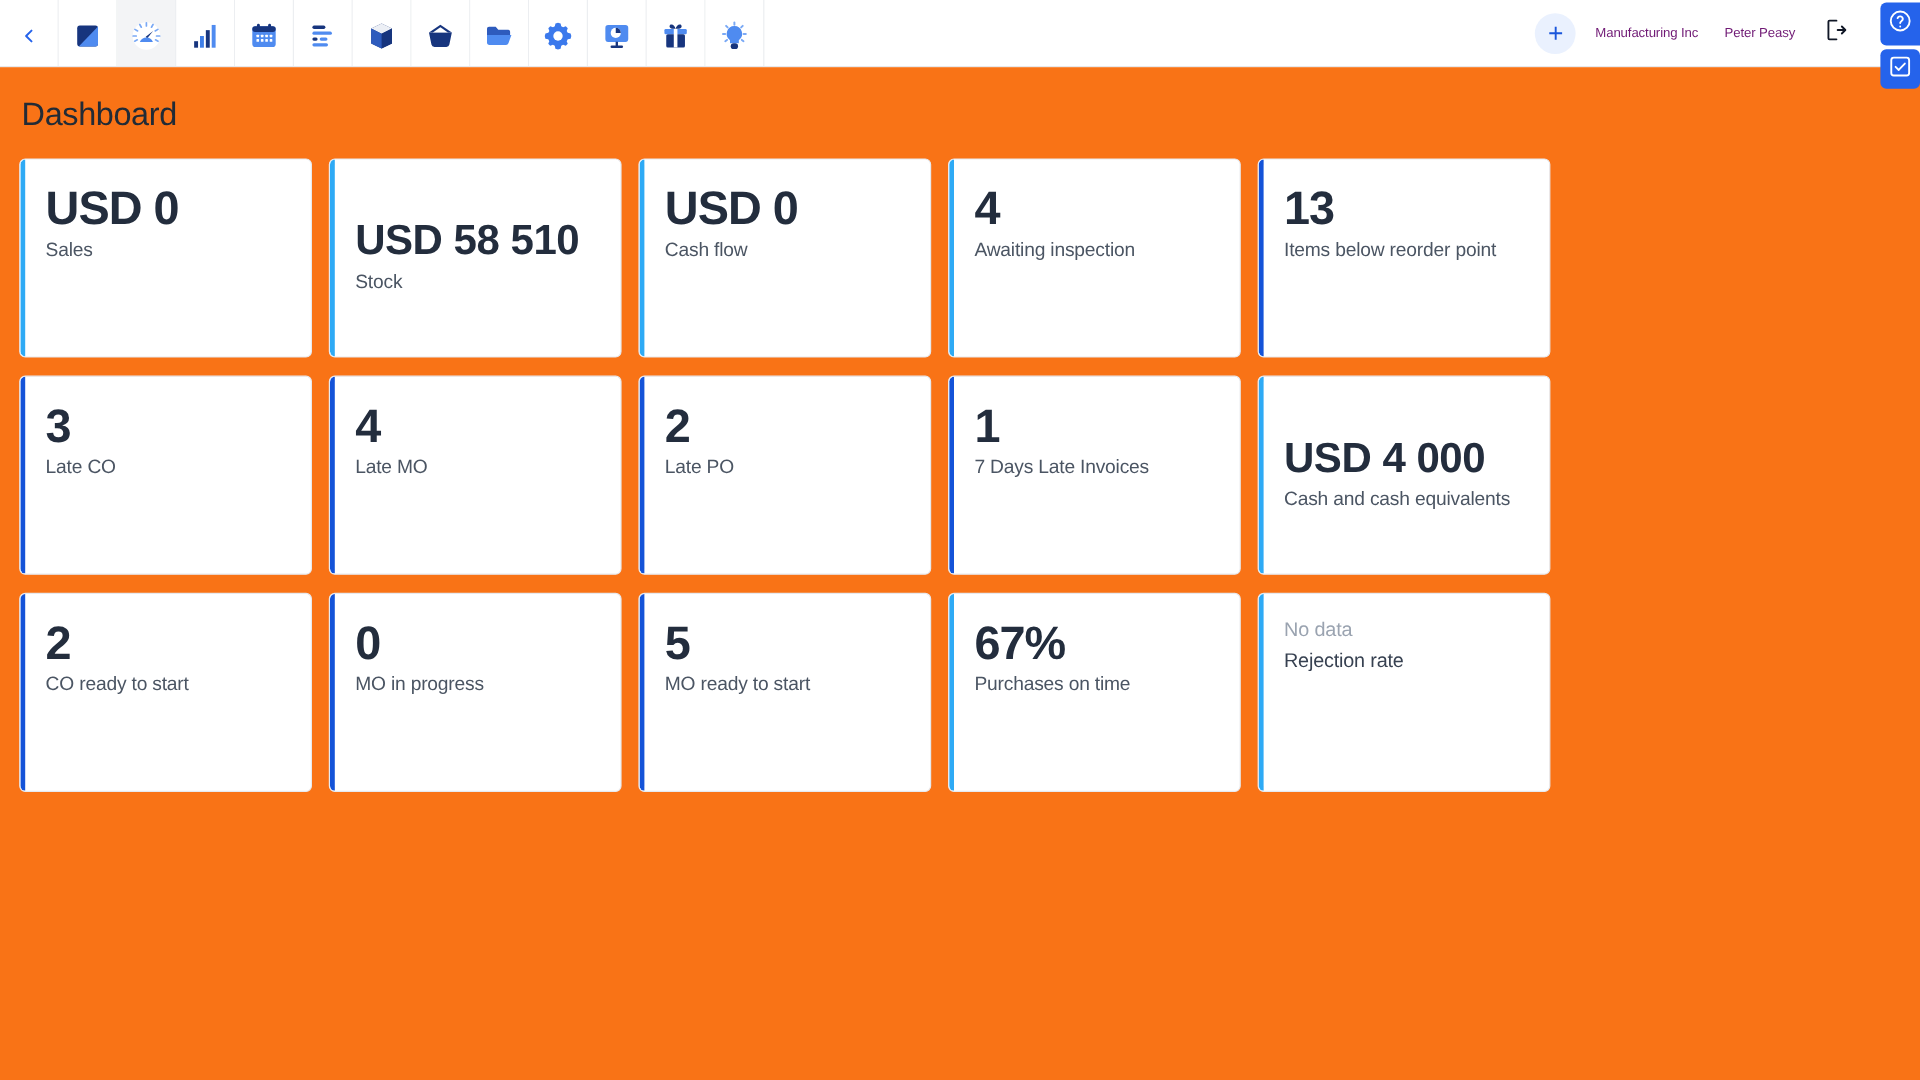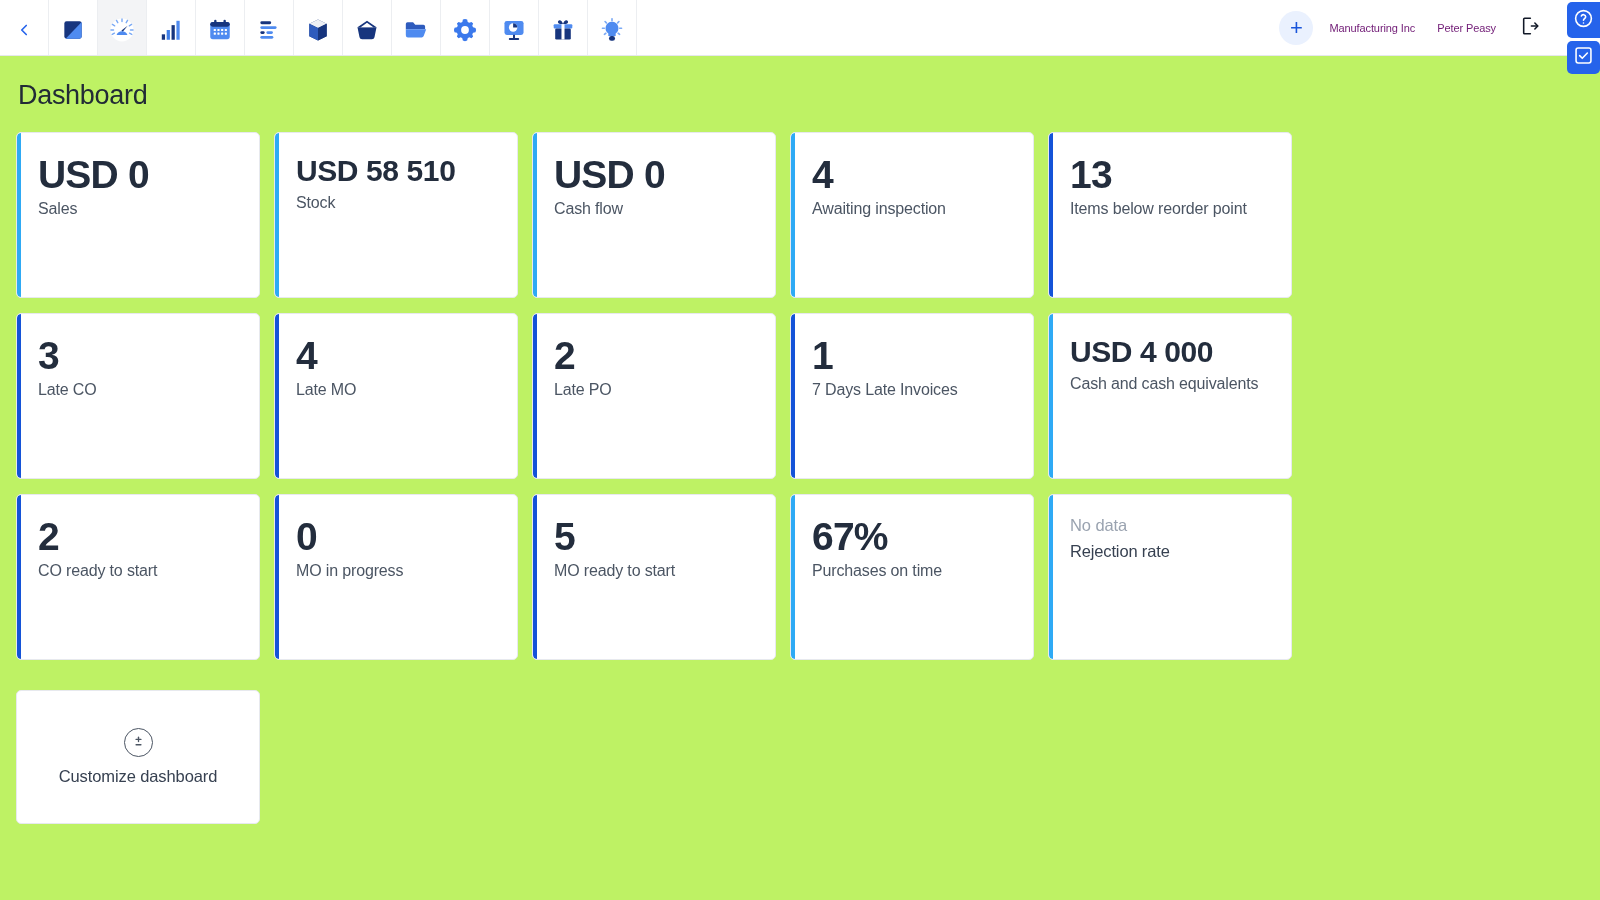--- a/index.html
+++ b/index.html
@@ -99,21 +99,21 @@
     border-radius: 5px 0 0 5px;
     display: flex; align-items: center; justify-content: center;
     cursor: pointer;
   }
   .corner-btn.second { border-radius: 5px; height: 33px; }
 
   
   .main {
     position: absolute;
     top: 56px; left: 0; right: 0; bottom: 0;
-    background: #bef264;
+    background: #f97316;
     padding: 24px 16px 0 16px;
     overflow: hidden;
   }
   .page-title {
     font-size: 27px;
     font-weight: 400;
     color: #222b36;
     letter-spacing: -0.3px;
     margin: 0 0 21px 2px;
   }
@@ -143,21 +143,21 @@
     border-radius: 5px 0 0 5px;
   }
   .card .value {
     color: #232d3d;
     letter-spacing: -0.8px;
     line-height: 1.05;
     font-weight: 700;
     white-space: nowrap;
   }
   .card .value.size-xl { font-size: 39px; }
-  .card .value.size-lg { font-size: 30px; letter-spacing: -0.4px; }
+  .card .value.size-lg { font-size: 35px; letter-spacing: -0.4px; margin-top: 28px; }
   .card .value.nodata {
     font-size: 16.5px;
     color: #9aa3b0;
     font-weight: 400;
     letter-spacing: -0.1px;
   }
   .card .label {
     margin-top: 7px;
     font-size: 16px;
     color: #4b5563;
@@ -489,24 +489,14 @@
         <div class="accent" style="background: rgb(46, 170, 245);"></div>
         <div class="value size-xl">67%</div>
         <div class="label">Purchases on time</div>
       </div>
       <div class="card nodata-card">
         <div class="accent" style="background: rgb(46, 170, 245);"></div>
         <div class="value nodata">No data</div>
         <div class="label">Rejection rate</div>
       </div>
       <div class="spacer-row"></div>
-      <div class="customize-card">
-        <span class="circle">
-          <svg width="17" height="17" viewBox="0 0 24 24" fill="none" stroke="#4b5563" stroke-width="1.9" stroke-linecap="round">
-            <line x1="12" y1="4.6" x2="12" y2="10.6"></line>
-            <line x1="8.6" y1="7.6" x2="15.4" y2="7.6"></line>
-            <line x1="8.6" y1="15.2" x2="15.4" y2="15.2"></line>
-          </svg>
-        </span>
-        <span class="c-label">Customize dashboard</span>
-      </div>
     </div>
 </div>
 
 </body></html>

